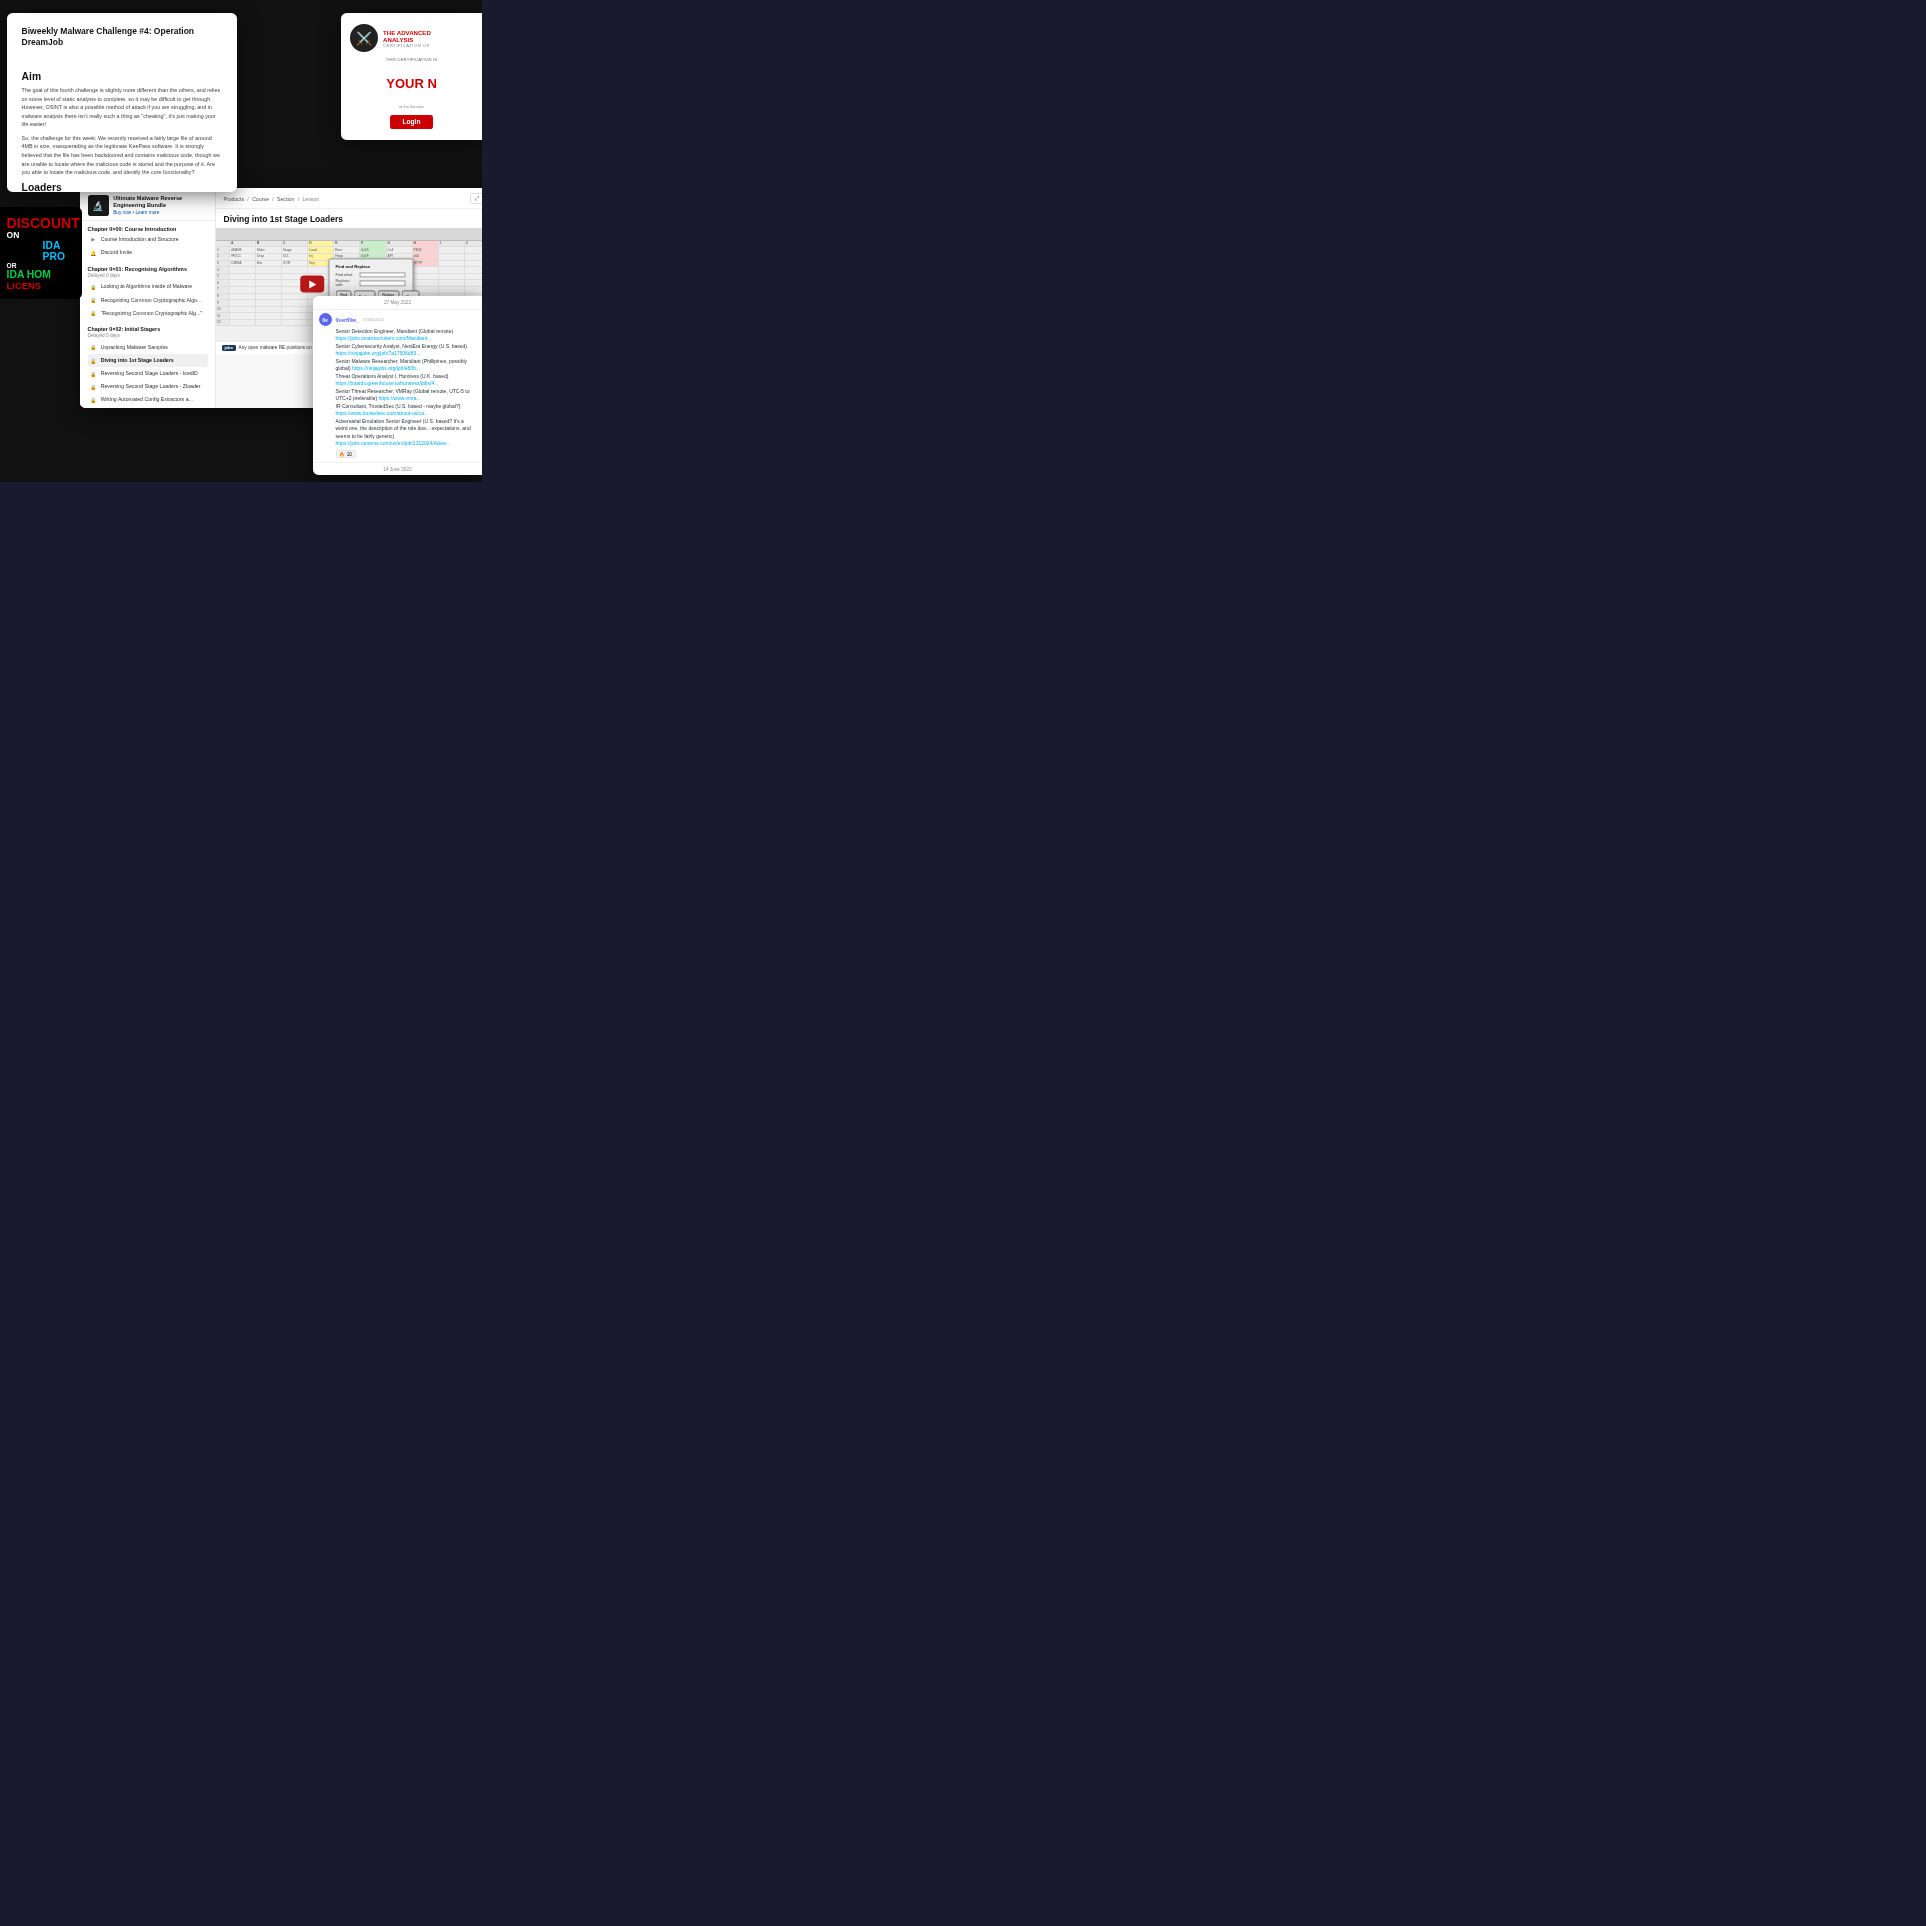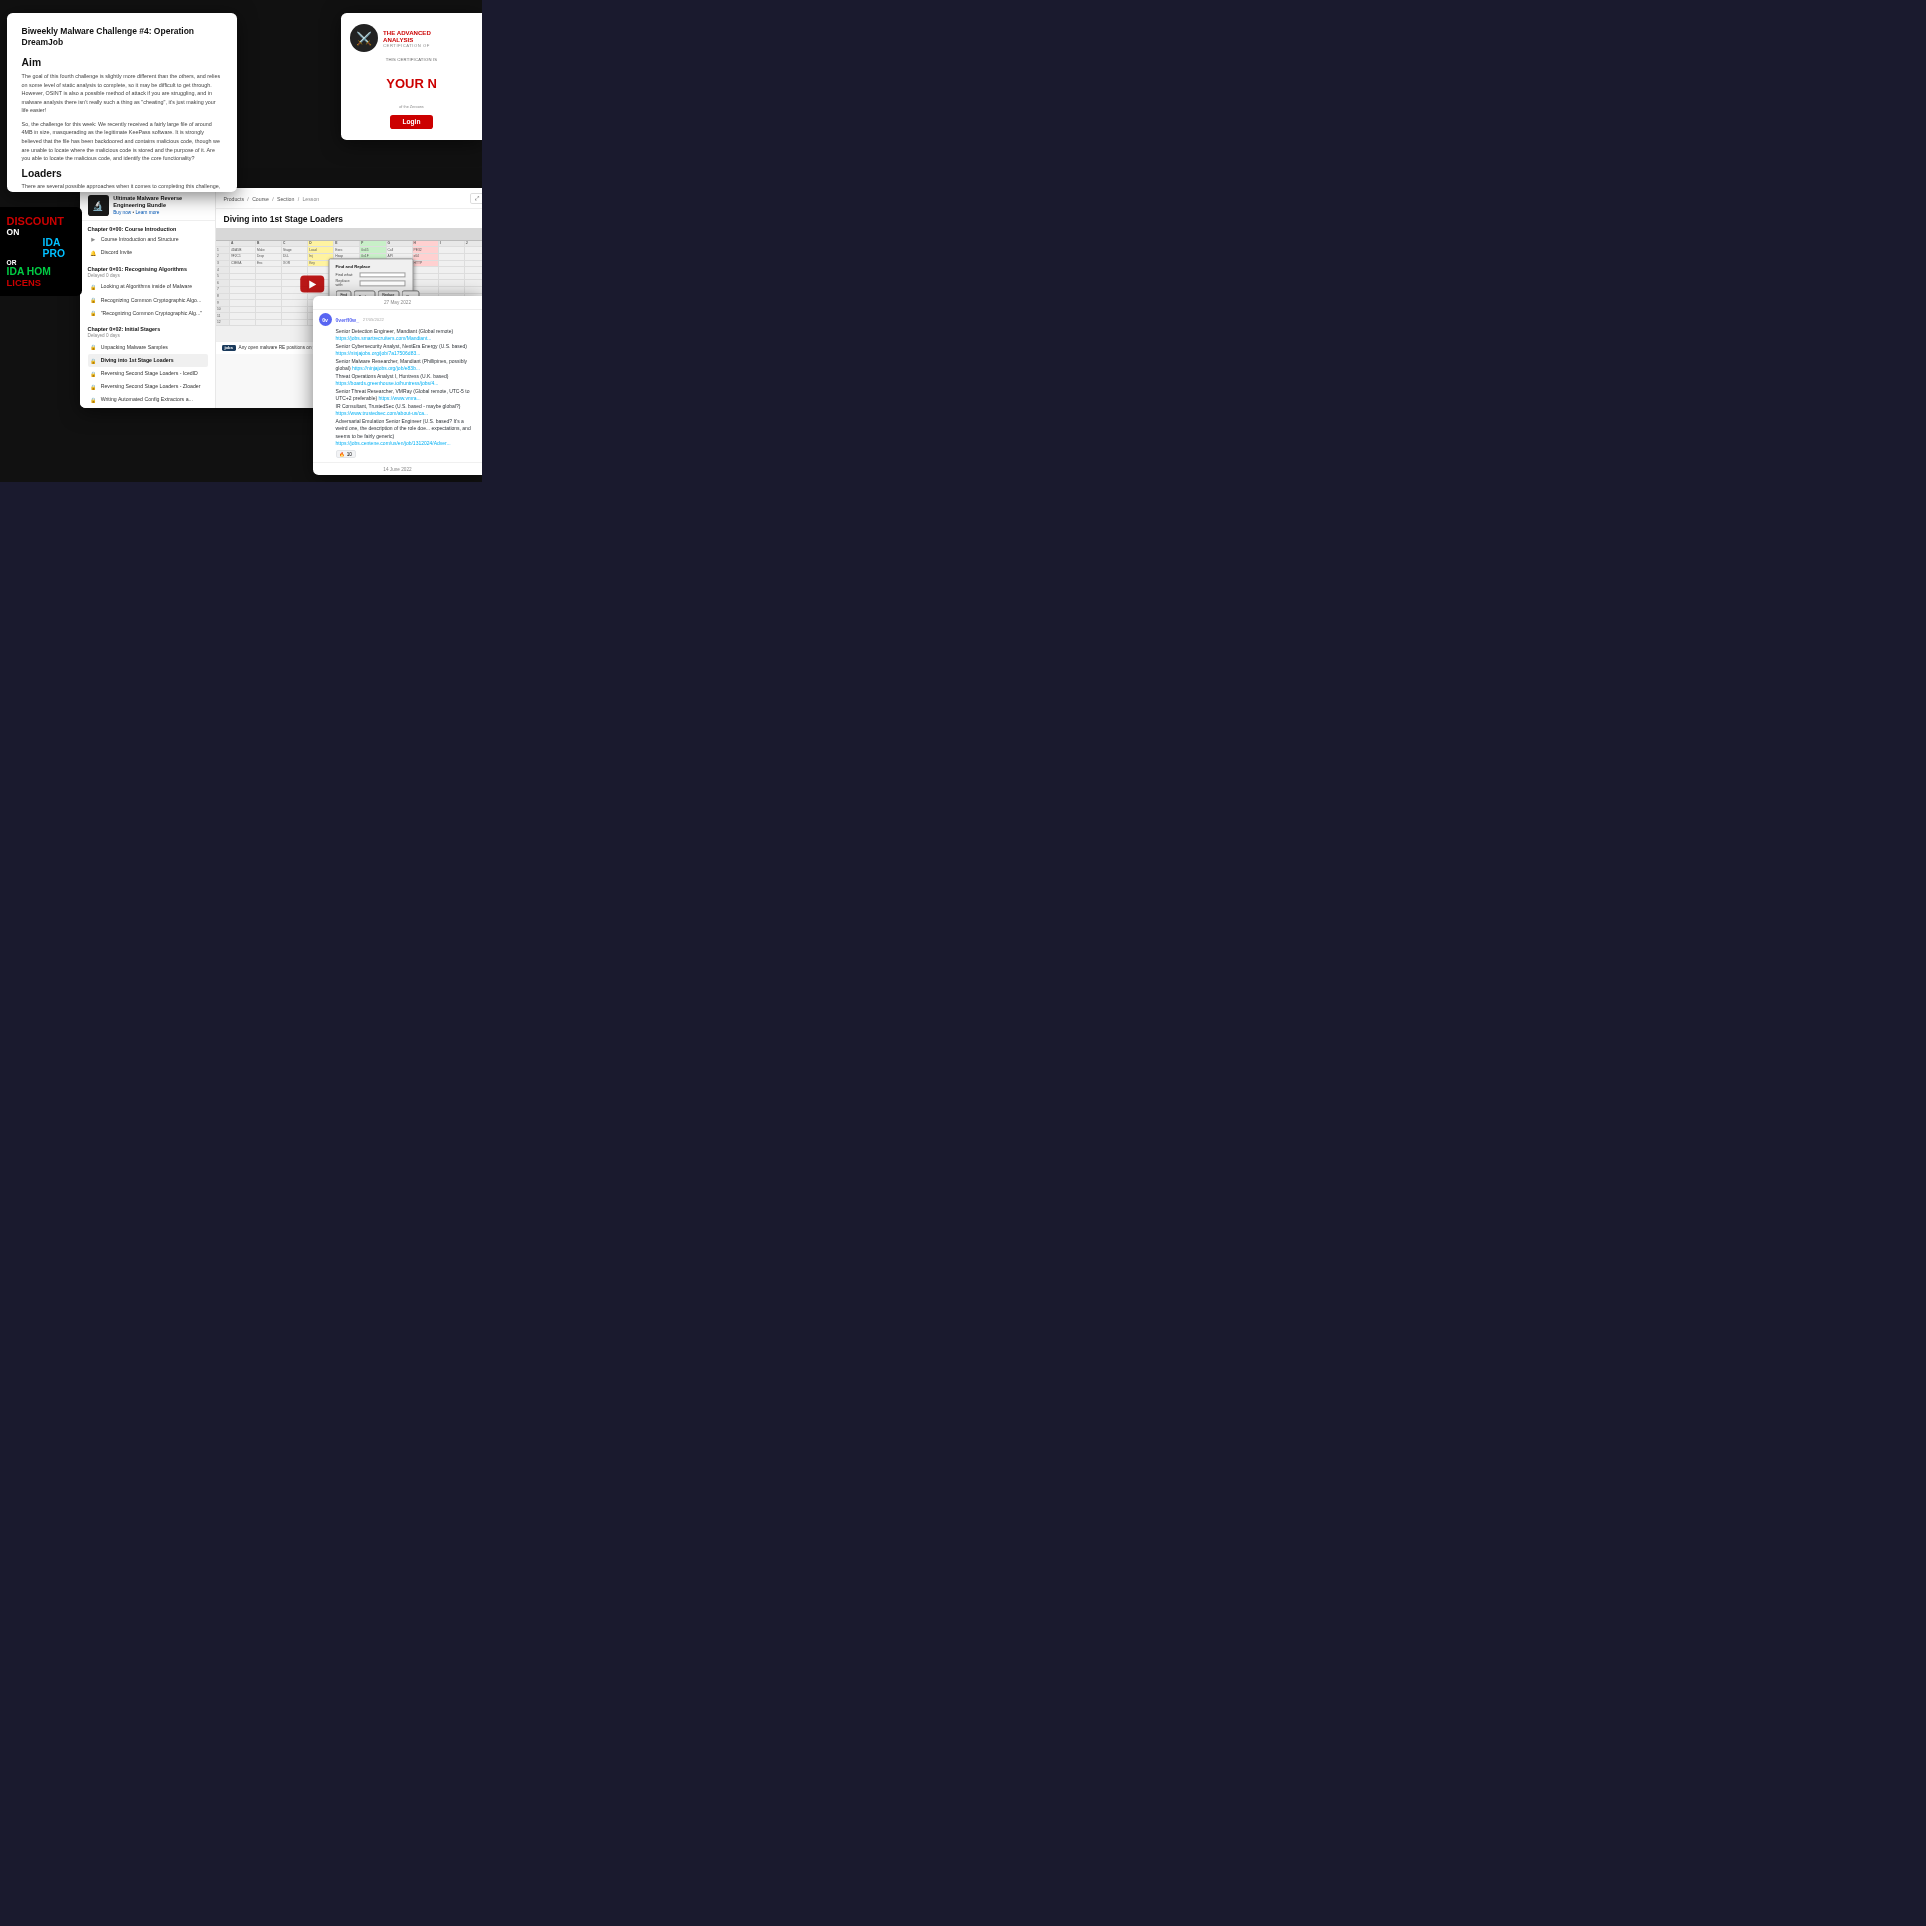--- a/index.html
+++ b/index.html
@@ -30,21 +30,21 @@
       padding: 13px 15px;
       box-shadow: 0 3.8px 19px rgba(0,0,0,0.5);
       z-index: 10;
       max-height: 179px;
       overflow: hidden;
     }
     .card-blog h1 {
       font-size: 8.5px;
       font-weight: 700;
       color: #111;
-      margin-bottom: 9px;
+      margin-bottom: 23px;
       line-height: 1.3;
     }
     .card-blog h2 {
       font-size: 10.3px;
       font-weight: 900;
       color: #111;
       margin-bottom: 3.8px;
     }
     .card-blog p {
       font-size: 5.4px;
@@ -141,21 +141,21 @@
       top: 207px;
       left: 0px;
       width: 82px;
       background: #000;
       border-radius: 0 5.6px 5.6px 0;
       padding: 8.5px 6.6px;
       z-index: 10;
       overflow: hidden;
     }
     .card-discount .disc-text {
-      font-size: 11px;
+      font-size: 14px;
       font-weight: 900;
       color: #cc0000;
       line-height: 1;
       text-transform: uppercase;
     }
     .card-discount .ida-pro {
       font-size: 10.3px;
       font-weight: 900;
       color: #00bfff;
       text-transform: uppercase;

